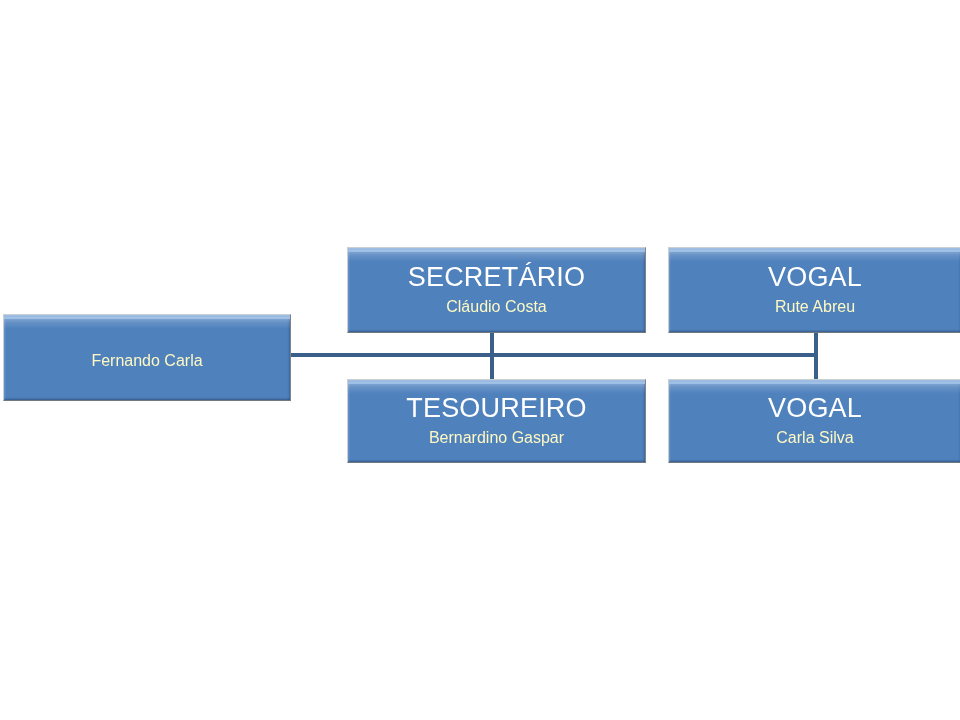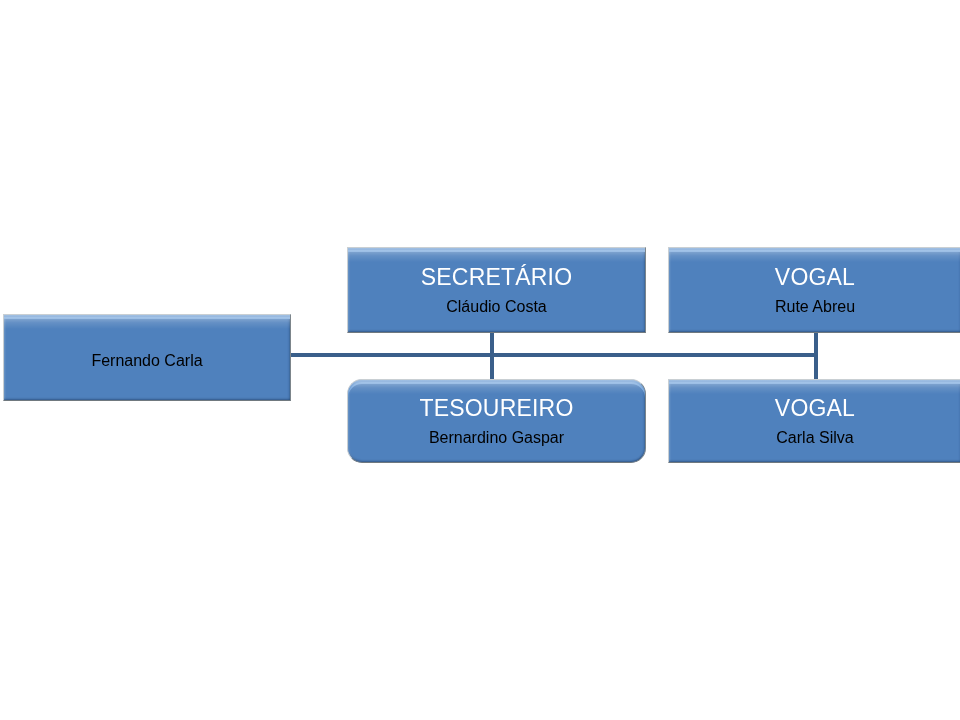--- a/index.html
+++ b/index.html
@@ -65,42 +65,42 @@
     height: 14px;
     background: linear-gradient(to bottom,
                 rgba(255,255,255,0.42) 0%,
                 rgba(255,255,255,0.12) 55%,
                 rgba(255,255,255,0.00) 100%);
     pointer-events: none;
   }
   .node-title {
     position: relative;
     color: #ffffff;
-    font-size: 23px;
+    font-size: 27px;
     line-height: 27px;
     font-weight: 400;
     letter-spacing: 0.2px;
     text-align: center;
     white-space: nowrap;
   }
   .node-name {
     position: relative;
-    color: #000000;
+    color: #fef9c3;
     font-size: 16px;
     line-height: 20px;
     font-weight: 400;
     text-align: center;
     white-space: nowrap;
     margin-top: 6px;
   }
 
   
   #node-presidente   { left: 3px;   top: 314px; width: 288px; height: 87px; }
   #node-secretario   { left: 347px; top: 247px; width: 299px; height: 86px; }
-  #node-tesoureiro   { left: 347px; top: 379px; width: 299px; height: 84px; border-radius: 15px; }
+  #node-tesoureiro   { left: 347px; top: 379px; width: 299px; height: 84px; }
   #node-vogal-1      { left: 668px; top: 247px; width: 294px; height: 86px; }
   #node-vogal-2      { left: 668px; top: 379px; width: 294px; height: 84px; }
 
   #line-main         { left: 289px; top: 353px; width: 529px; }
   #line-stub-left    { left: 490px; top: 333px; height: 47px; }
   #line-stub-right   { left: 814px; top: 333px; height: 47px; }
 </style>
 </head>
 <body>
 

